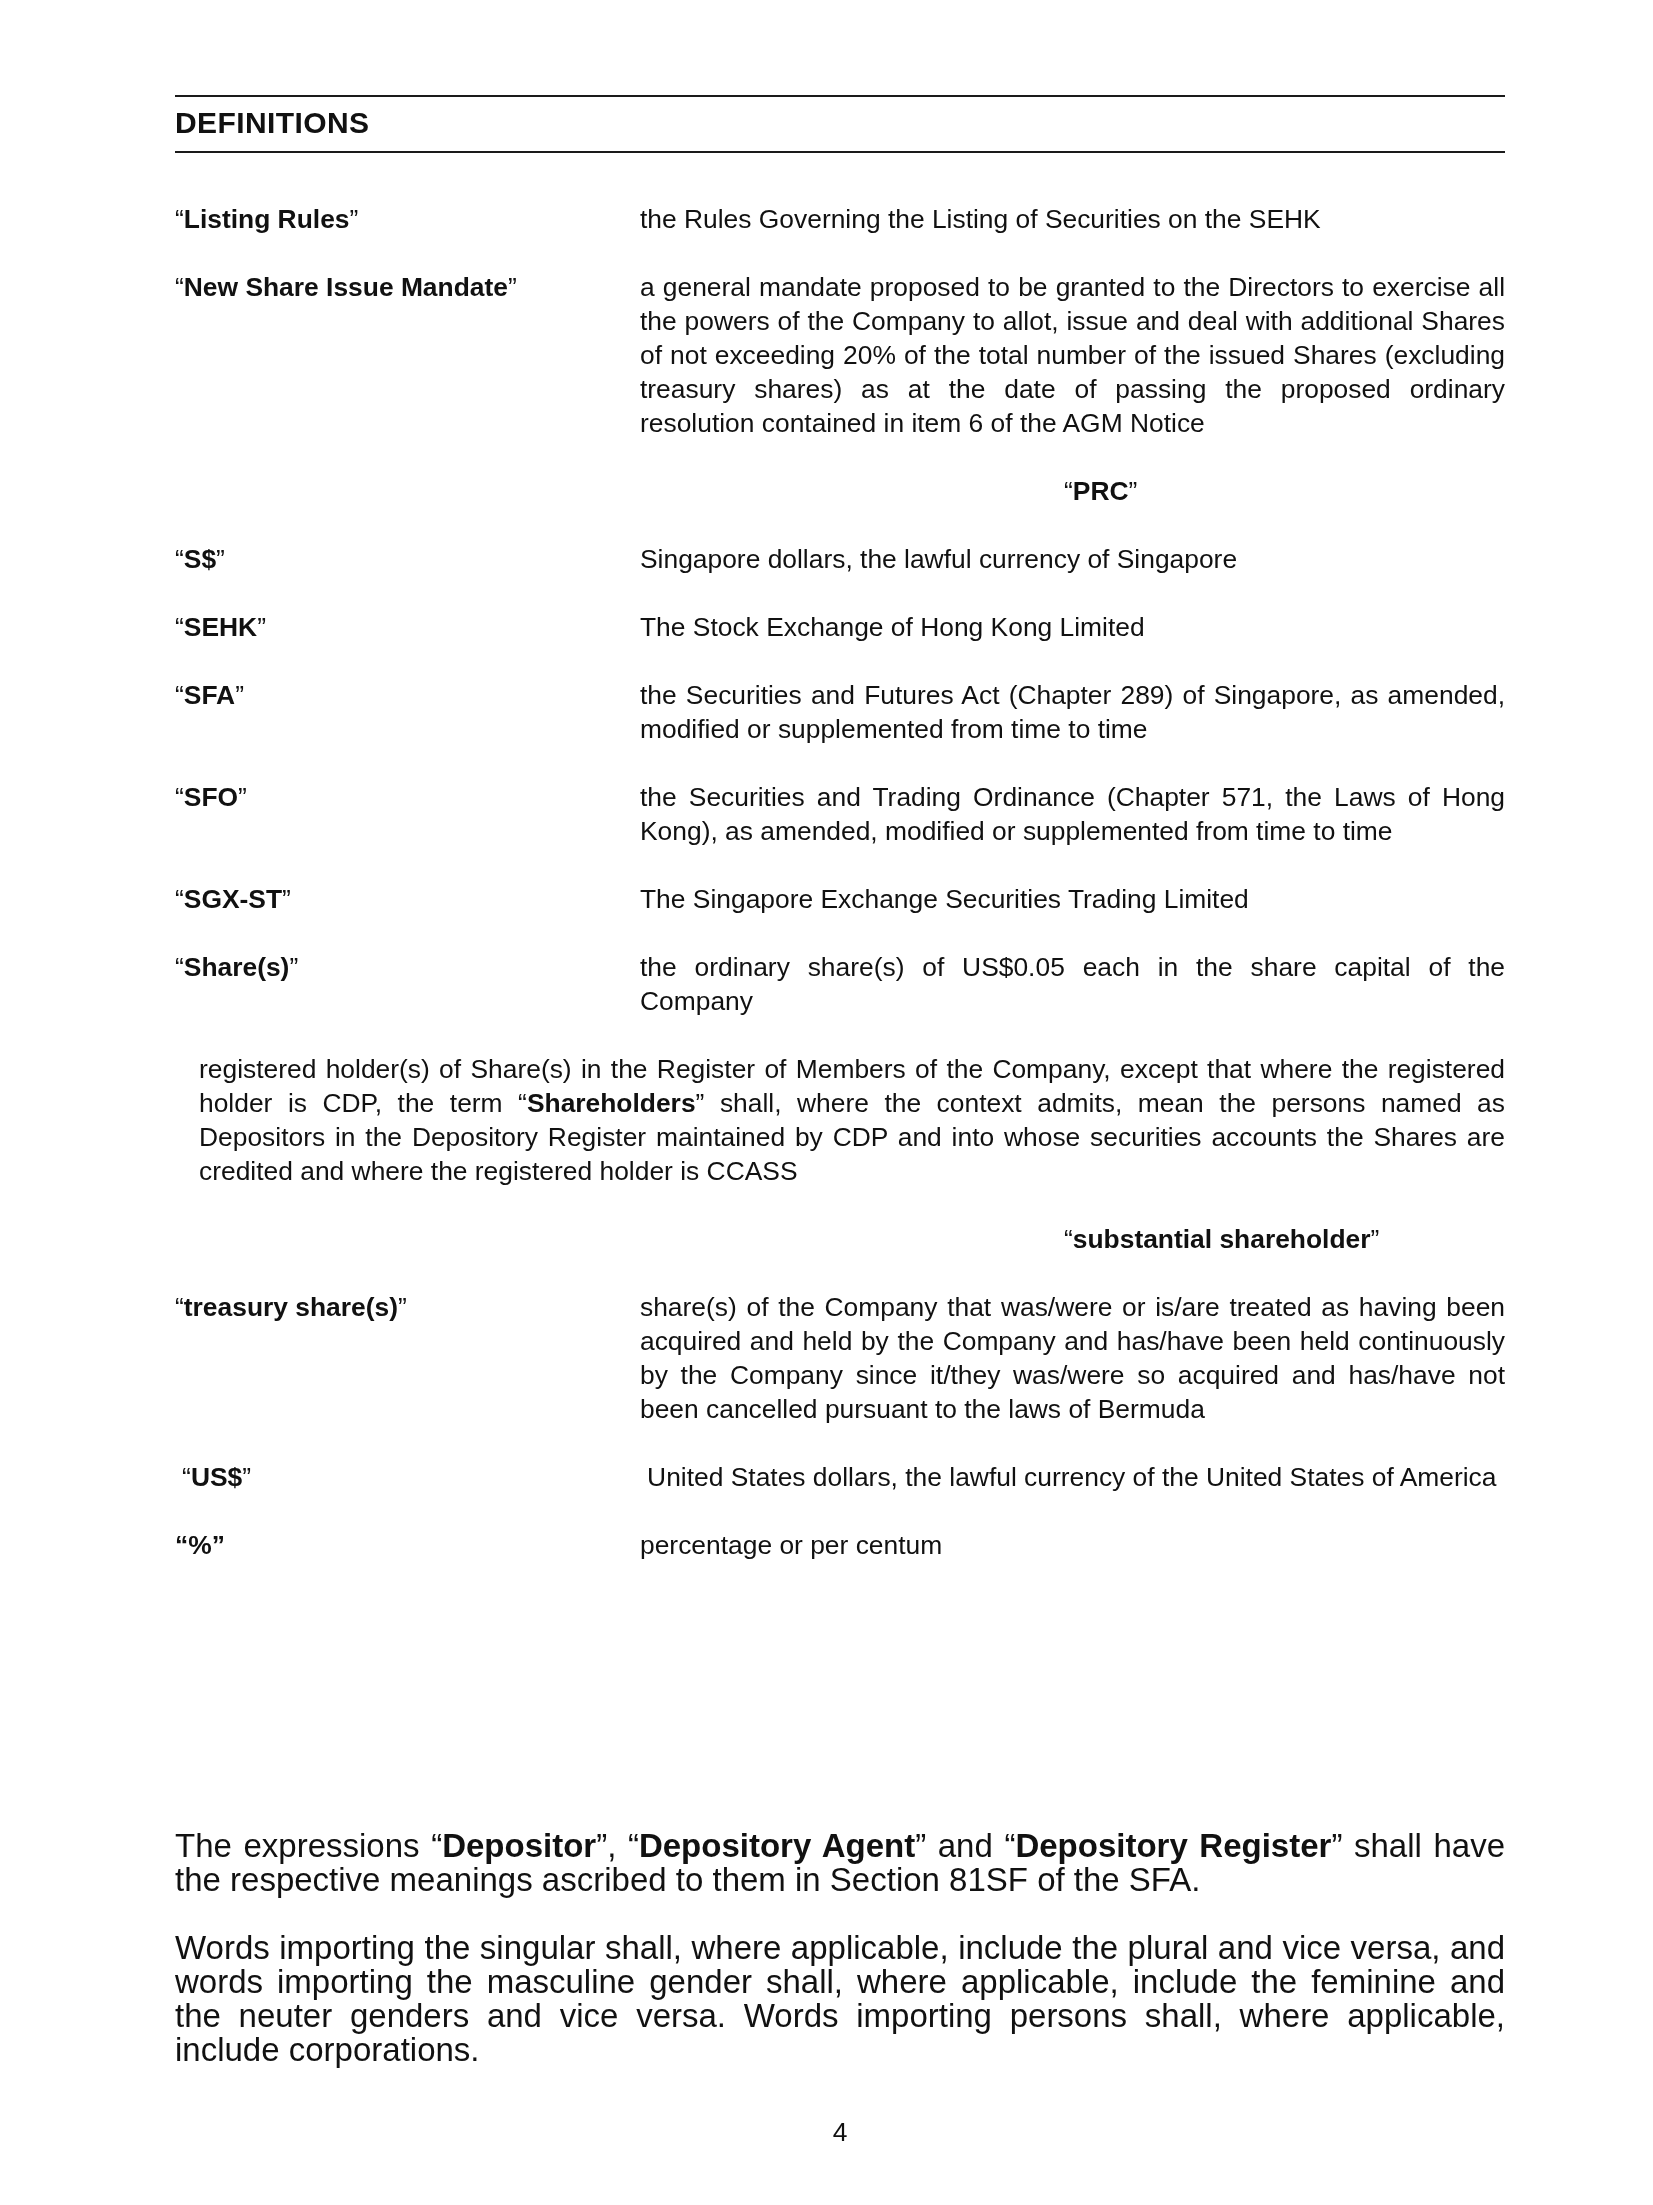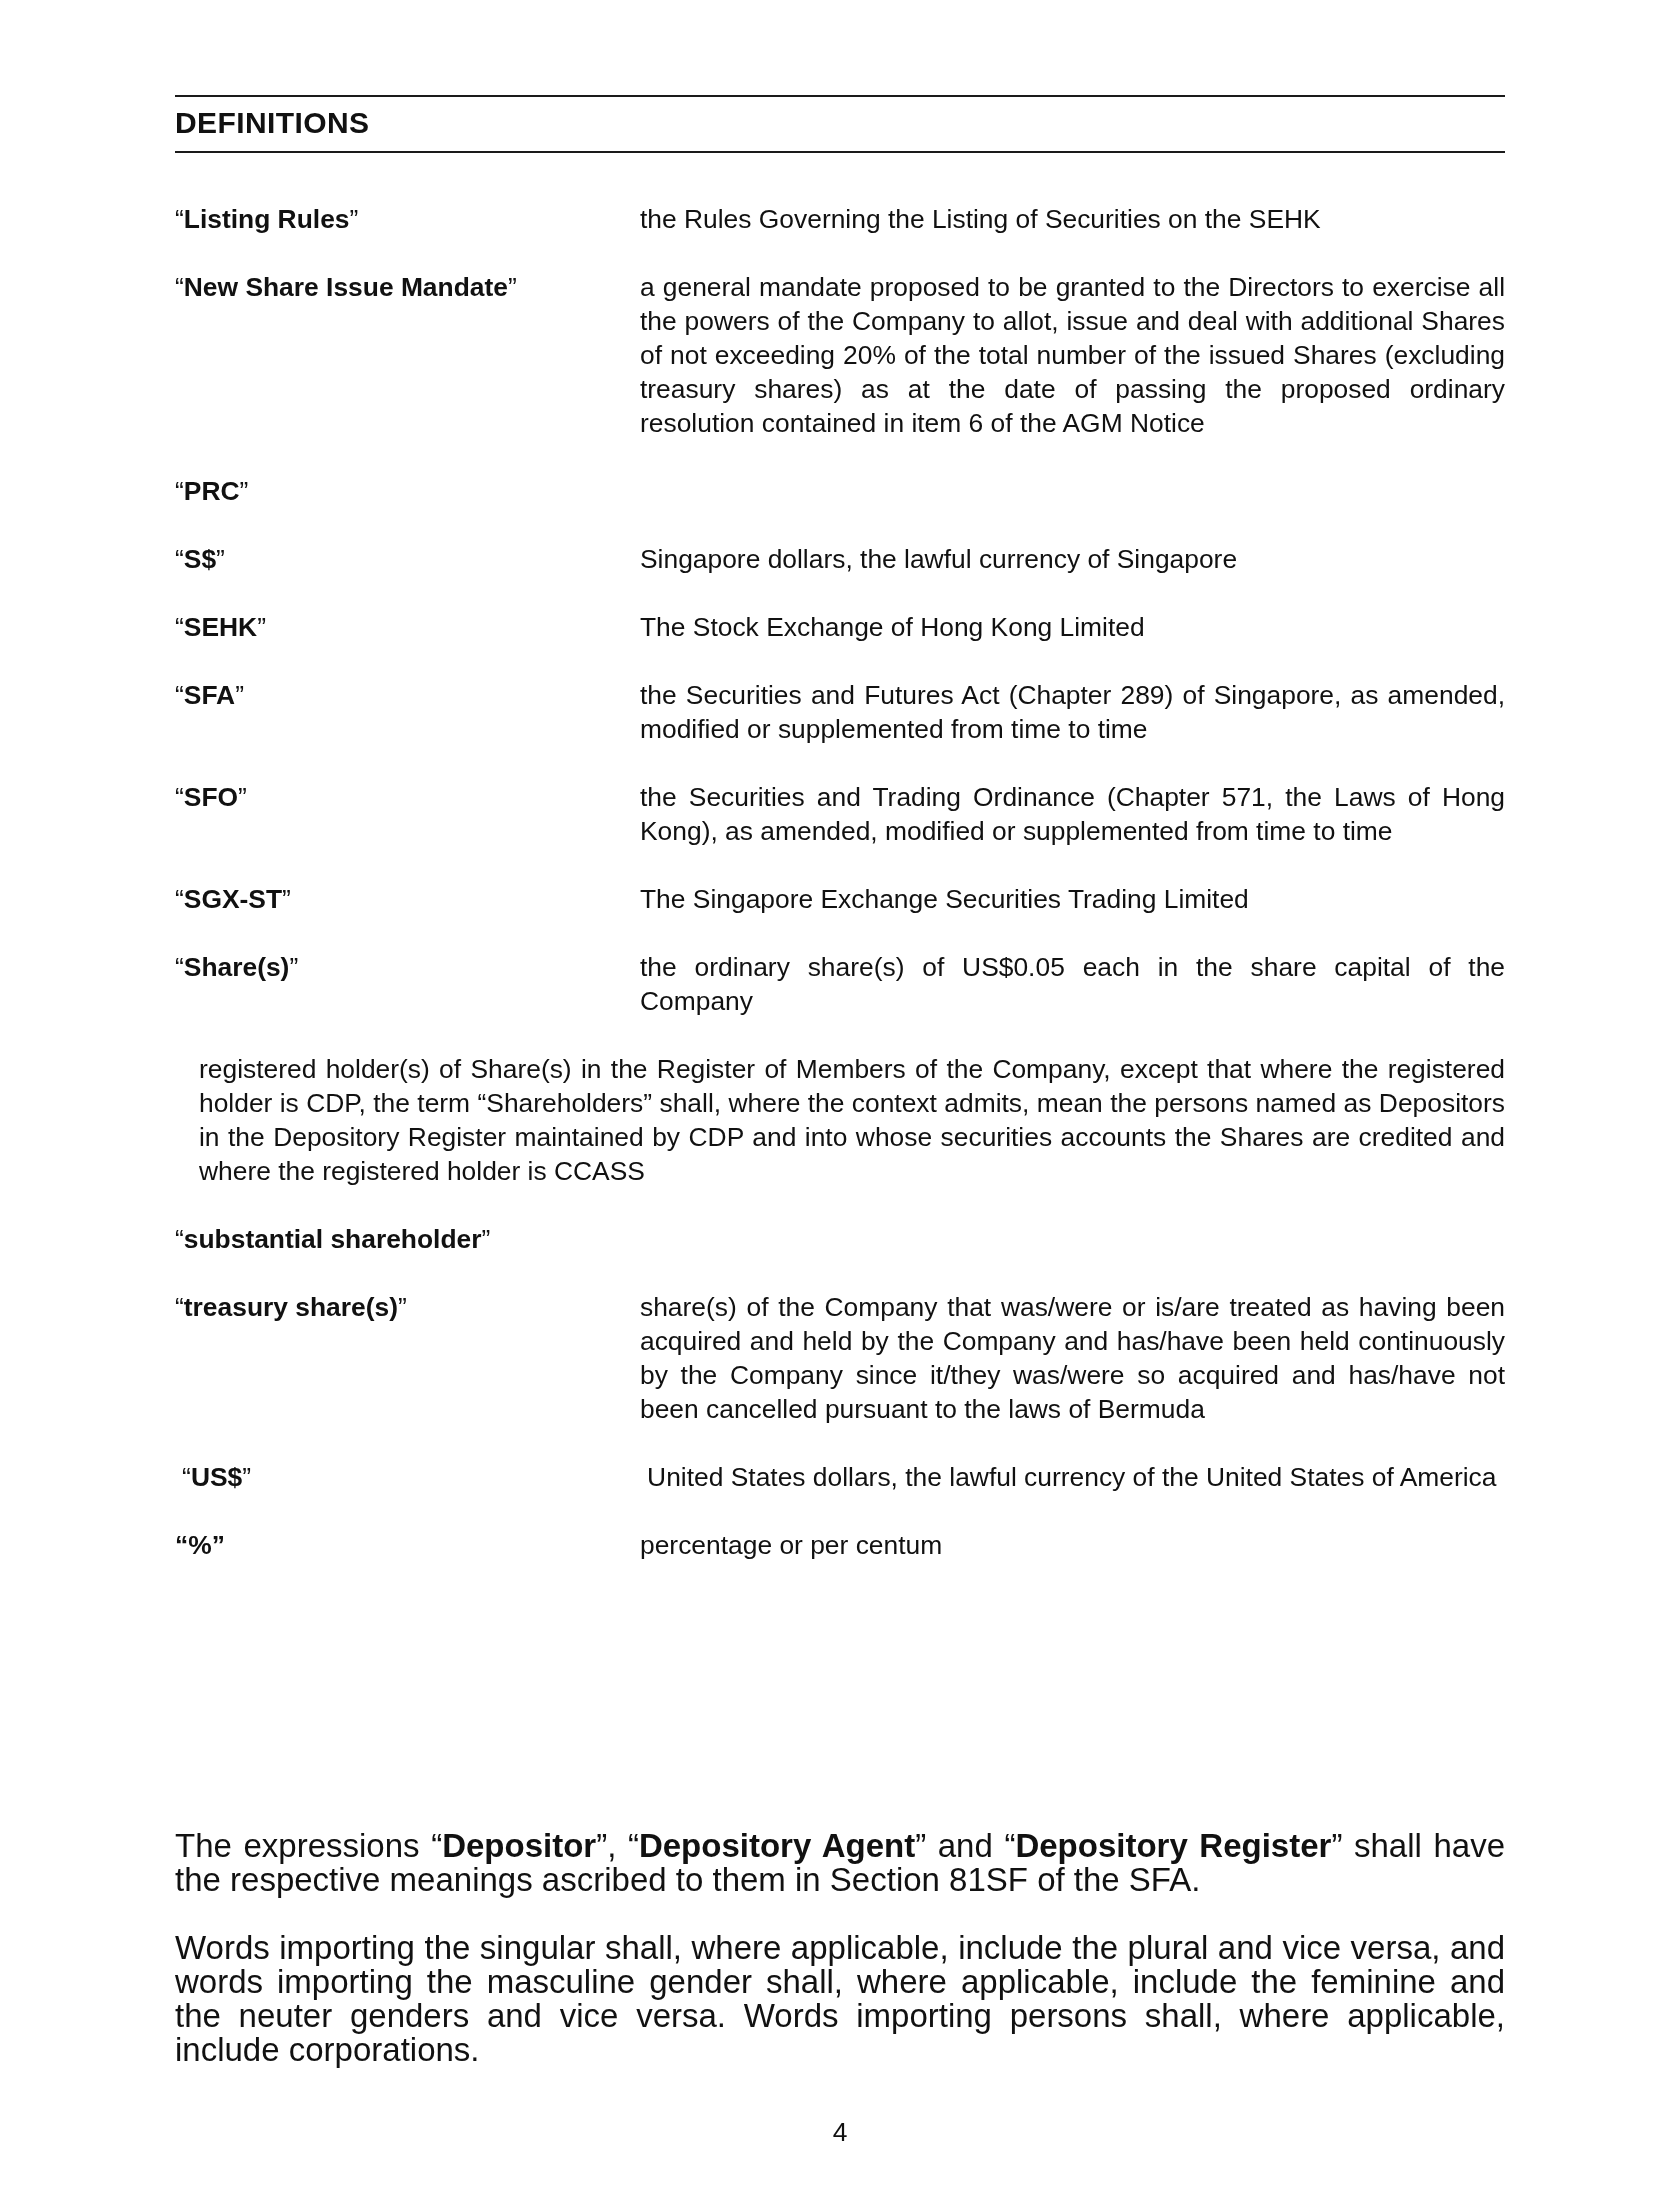--- a/index.html
+++ b/index.html
@@ -5,25 +5,25 @@
   html, body { margin: 0; padding: 0; background: #ffffff; }
   body { width: 1654px; height: 2205px; position: relative; overflow: hidden;
          font-family: "Liberation Sans", sans-serif; color: #111111; }
   .page { position: absolute; left: 175px; top: 0; width: 1330px; }
   .rule { position: absolute; left: 0; width: 1330px; height: 2.1px; background: #1a1a1a; }
   .rule.top { top: 95px; }
   .rule.bottom { top: 151px; }
   .title { position: absolute; top: 106px; left: 0; width: 1330px; text-align: left;
            font-weight: bold; font-size: 30px; letter-spacing: 0.4px; }
   .defs { position: absolute; top: 202px; left: 0; width: 1330px; }
-  .row { display: flex; font-size: 26.4px; line-height: 34px; }
+  .row { display: flex; font-size: 26.4px; line-height: 34px; justify-content: flex-end; }
   .term { width: 441px; flex: 0 0 441px; }
   .term b { font-weight: bold; }
   .def { flex: 1; text-align: justify; margin-left: 24px; }
-  .def b { font-weight: normal; }
+  .def b { font-weight: bold; }
   .gap { height: 34px; }
   .para { position: absolute; left: 0; width: 1330px; font-size: 33px; line-height: 34px; text-align: justify; }
   .para b { font-weight: bold; }
   .p1 { top: 1829px; }
   .p2 { top: 1931px; }
   .pagenum { position: absolute; top: 2117px; left: 0; width: 1330px; text-align: center; font-size: 26.4px; }
   .indent { padding-left: 7.1px; }
 </style>
 </head>
 <body>

